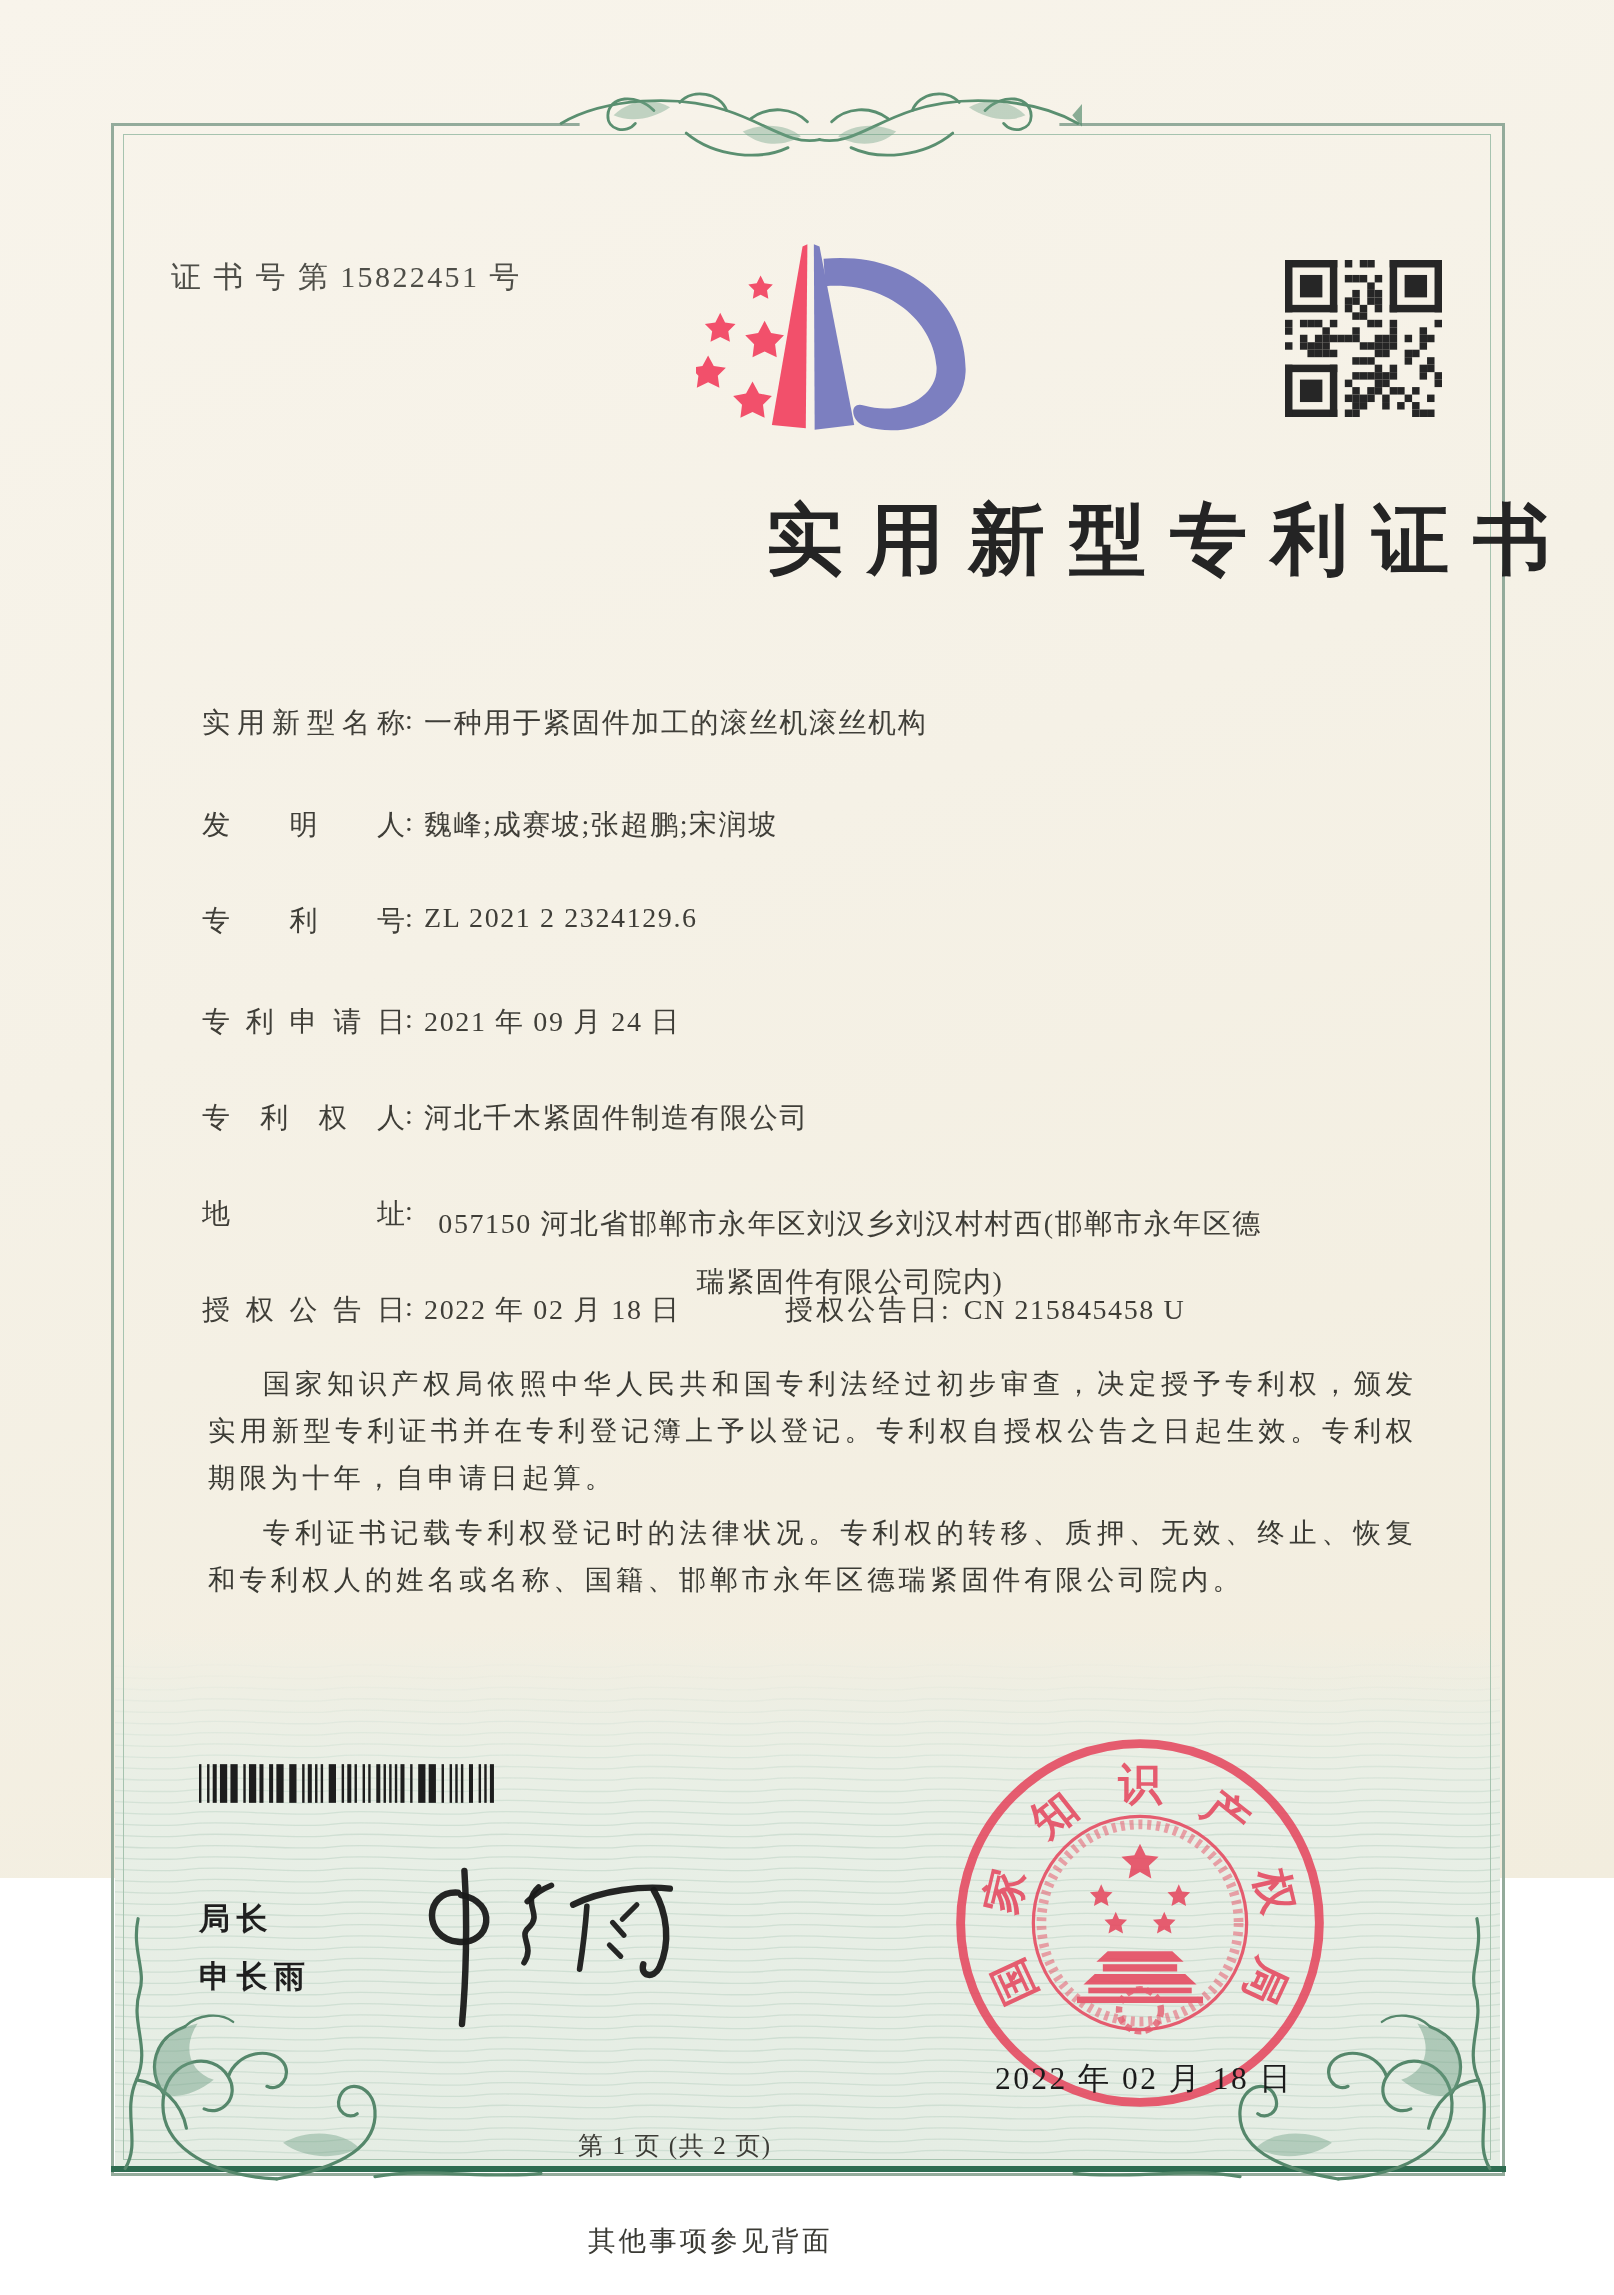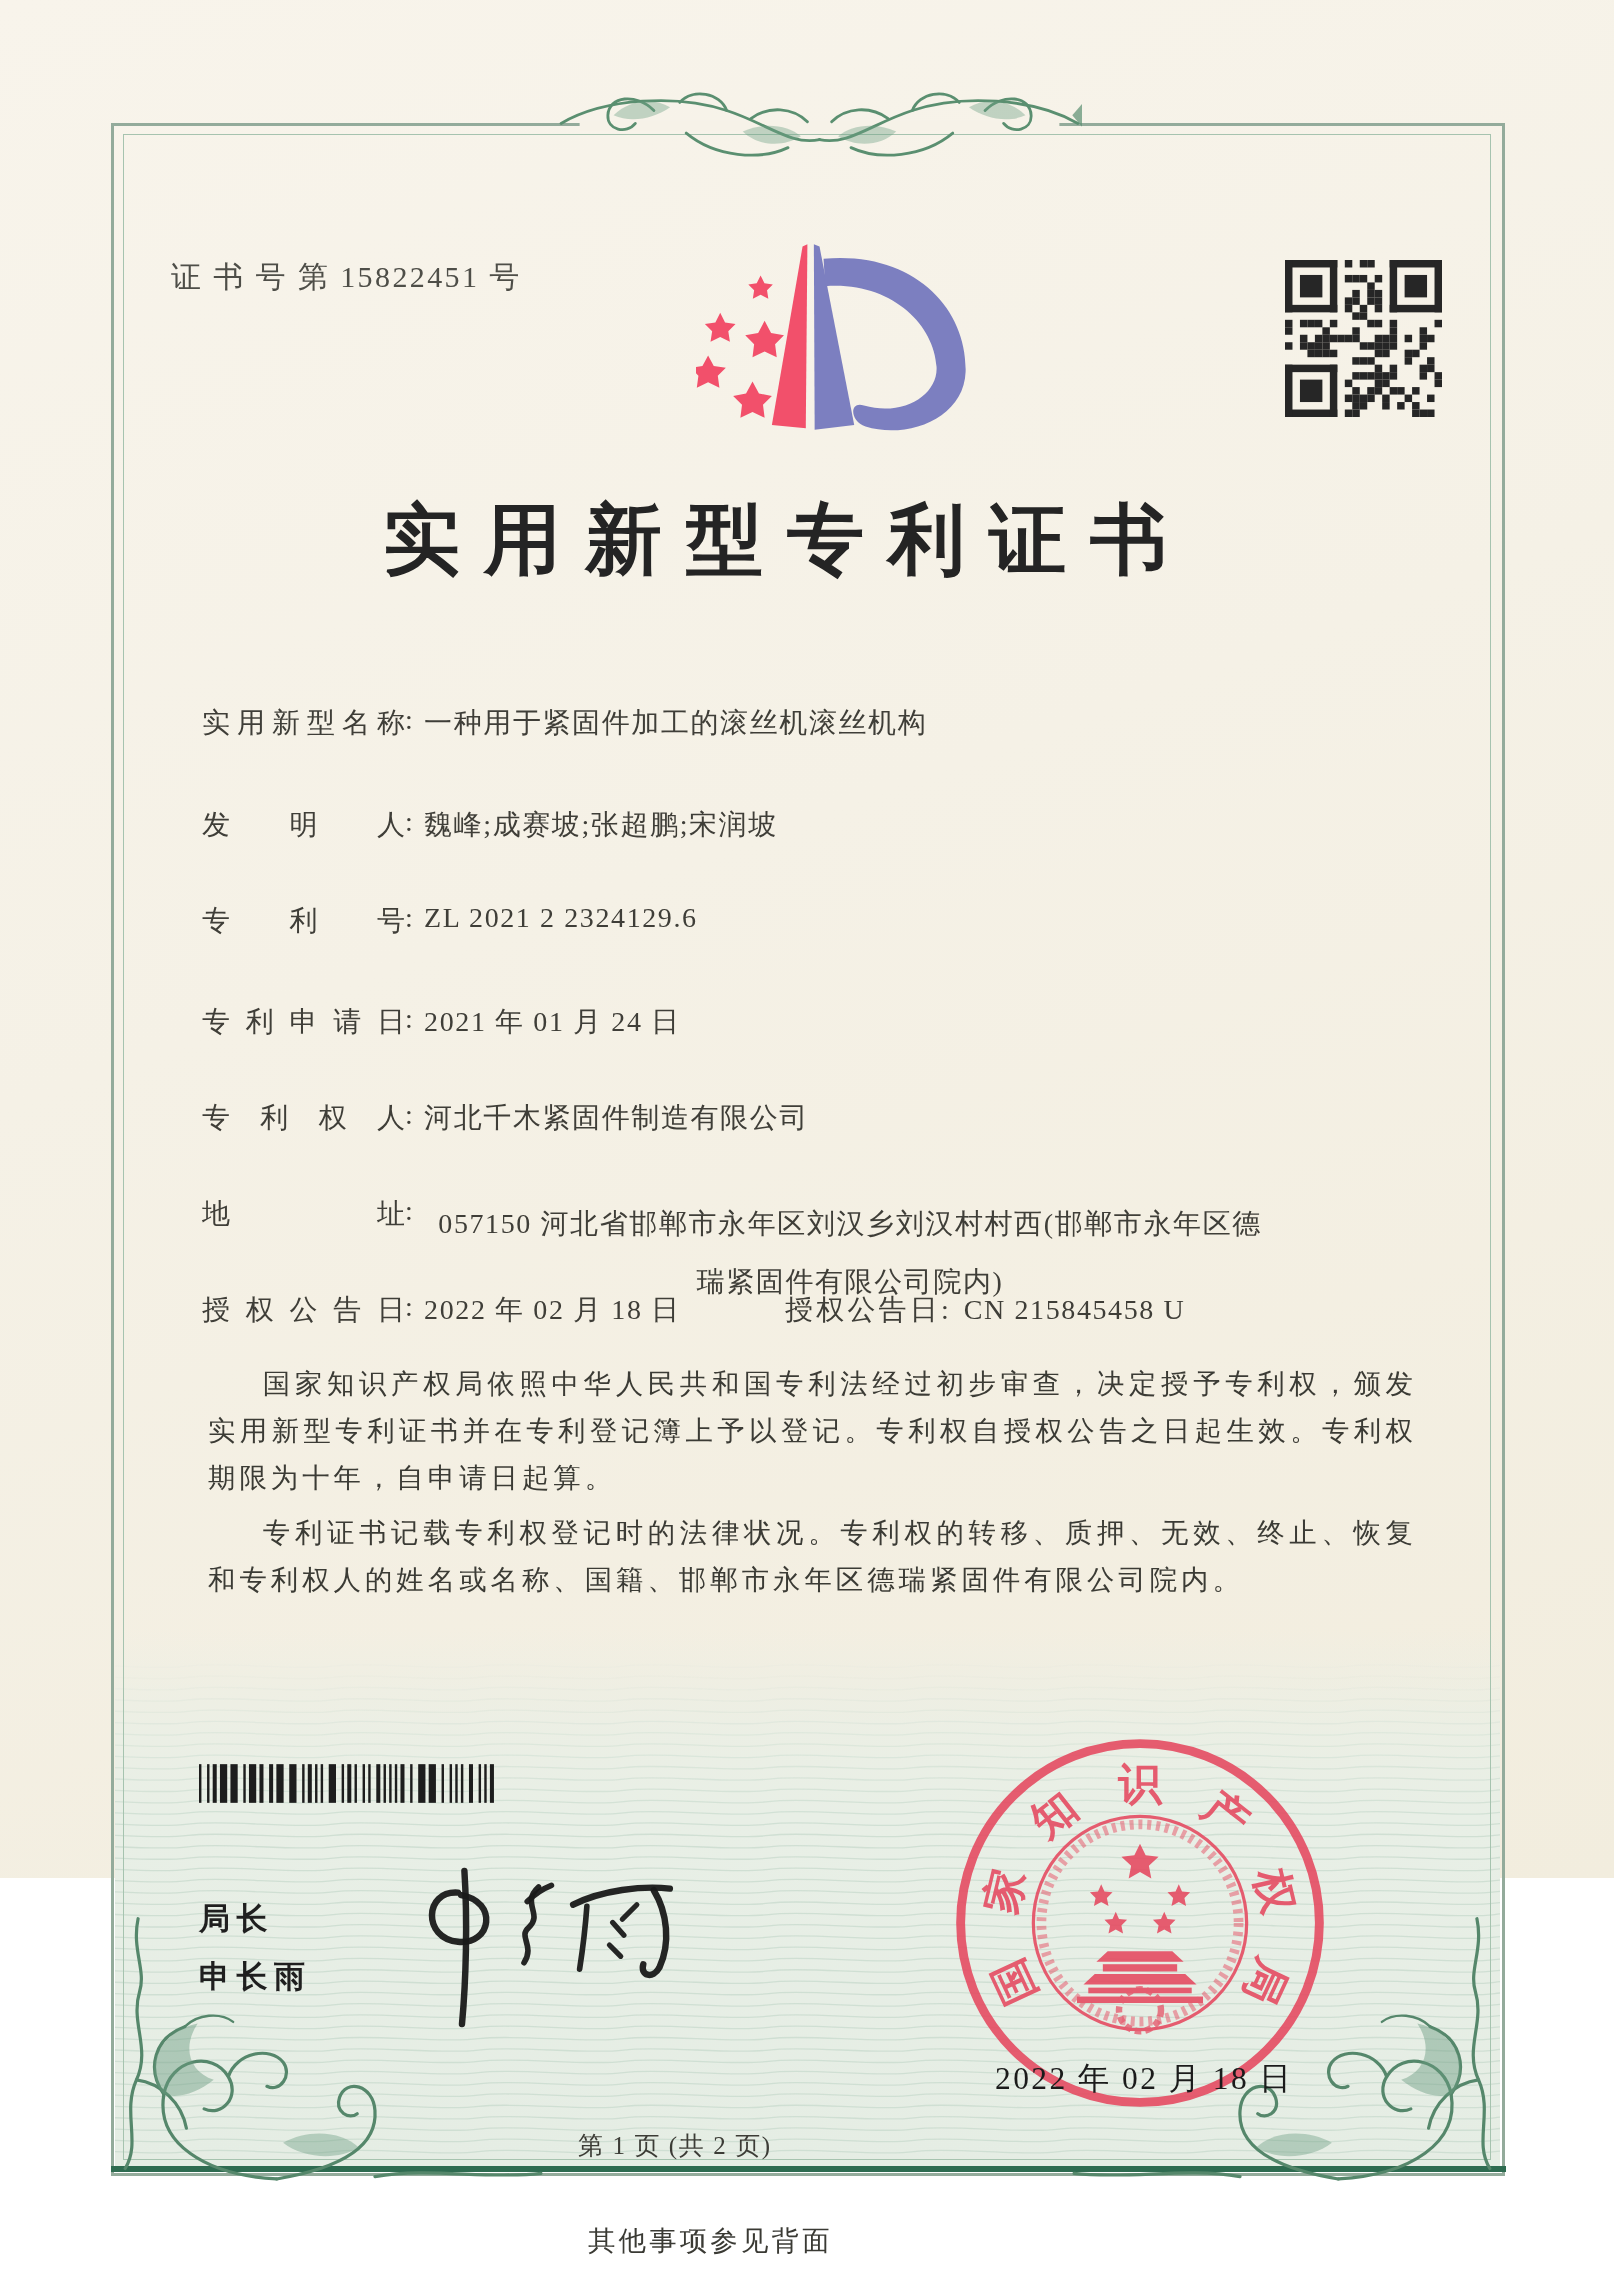--- a/index.html
+++ b/index.html
@@ -20,21 +20,21 @@
   .frame-inner{position:absolute;left:123px;top:134px;width:1366px;height:2024px;
       border:1.6px solid #a6c3af;z-index:2;pointer-events:none;}
   .frame-bottom-accent{position:absolute;left:111px;top:2166px;width:1395px;height:5.6px;
       background:#2e6b50;z-index:2;}
 
   .ornament{position:absolute;z-index:3;pointer-events:none;}
 
   
   .abs{position:absolute;z-index:4;}
   .cert-no{left:171px;top:257px;font-size:30px;letter-spacing:2.4px;color:#4e4e48;}
-  .title{left:0;top:489px;width:1574px;text-align:center;font-size:77px;font-weight:700;
+  .title{left:0;top:489px;width:1574px;text-align:right;font-size:77px;font-weight:700;
          letter-spacing:24px;color:#242424;}
   .field-row{left:202px;width:1275px;font-size:28px;color:#3f3e38;}
   .flabel{display:inline-block;width:203px;text-align:justify;text-align-last:justify;
           vertical-align:top;}
   .fcolon{display:inline-block;vertical-align:top;}
   .fvalue{display:inline-block;padding-left:11.3px;letter-spacing:1.6px;vertical-align:top;text-align:center;}
   .fvalue.wrap{width:852px;line-height:58px;}
   .grant-no{left:785px;top:1291px;font-size:28px;color:#3f3e38;}
   .grant-no .glabel{letter-spacing:3.2px;}
   .paras{left:200px;top:1353px;width:1225px;font-size:27.4px;line-height:47px;
@@ -296,21 +296,21 @@
   <div class="abs field-row" style="top:704px">
     <span class="flabel">实用新型名称</span><span class="fcolon">:</span><span class="fvalue">一种用于紧固件加工的滚丝机滚丝机构</span>
   </div>
   <div class="abs field-row" style="top:806px">
     <span class="flabel">发明人</span><span class="fcolon">:</span><span class="fvalue">魏峰;成赛坡;张超鹏;宋润坡</span>
   </div>
   <div class="abs field-row" style="top:902px">
     <span class="flabel">专利号</span><span class="fcolon">:</span><span class="fvalue">ZL 2021 2 2324129.6</span>
   </div>
   <div class="abs field-row" style="top:1003px">
-    <span class="flabel">专利申请日</span><span class="fcolon">:</span><span class="fvalue">2021 年 01 月 24 日</span>
+    <span class="flabel">专利申请日</span><span class="fcolon">:</span><span class="fvalue">2021 年 09 月 24 日</span>
   </div>
   <div class="abs field-row" style="top:1099px">
     <span class="flabel">专利权人</span><span class="fcolon">:</span><span class="fvalue">河北千木紧固件制造有限公司</span>
   </div>
   <div class="abs field-row" style="top:1195px">
     <span class="flabel">地址</span><span class="fcolon">:</span><span class="fvalue wrap">057150 河北省邯郸市永年区刘汉乡刘汉村村西(邯郸市永年区德瑞紧固件有限公司院内)</span>
   </div>
   <div class="abs field-row" style="top:1291px">
     <span class="flabel">授权公告日</span><span class="fcolon">:</span><span class="fvalue">2022 年 02 月 18 日</span>
   </div>

